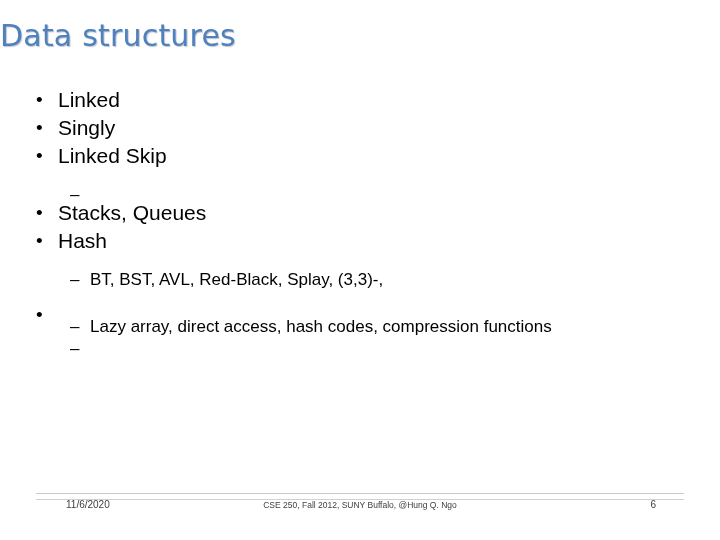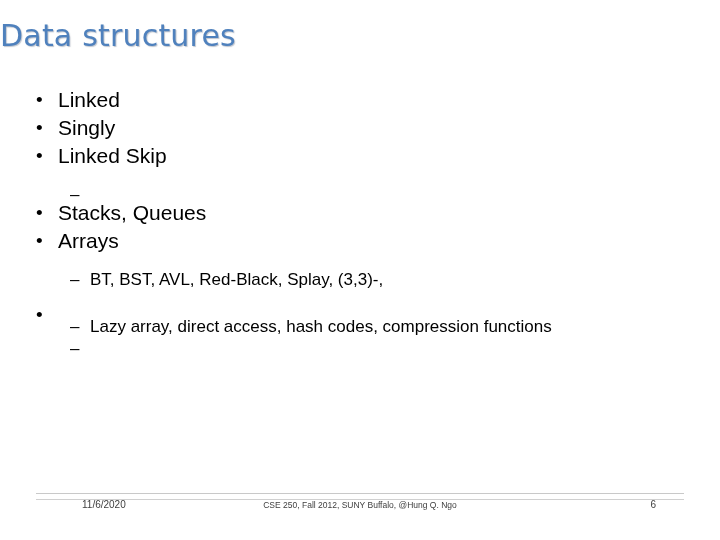--- a/index.html
+++ b/index.html
@@ -80,21 +80,20 @@
     height: 22px;
     border-top: 1px solid #c9c9c9;
     padding-top: 4px;
   }
   .footer-date {
     position: absolute;
     left: 30px;
     top: 5px;
     font-size: 10px;
     color: #404040;
-    margin-left: 16px;
   }
   .footer-center {
     position: absolute;
     left: 0;
     right: 0;
     top: 6px;
     text-align: center;
     font-size: 8.5px;
     color: #404040;
   }
@@ -146,21 +145,21 @@
 
     <div class="gap-lg"></div>
 
     <div class="lvl1">
       <span class="bullet">•</span>
       <span>Stacks, Queues</span>
     </div>
 
     <div class="lvl1">
       <span class="bullet">•</span>
-      <span>Arrays</span>
+      <span>Hash</span>
     </div>
 
     <div class="gap-md"></div>
 
     <div class="lvl2">
       <span class="dash">–</span>
       <span>BT, BST, AVL, Red-Black, Splay, (3,3)-,</span>
     </div>
 
     <div class="gap-sm"></div>

